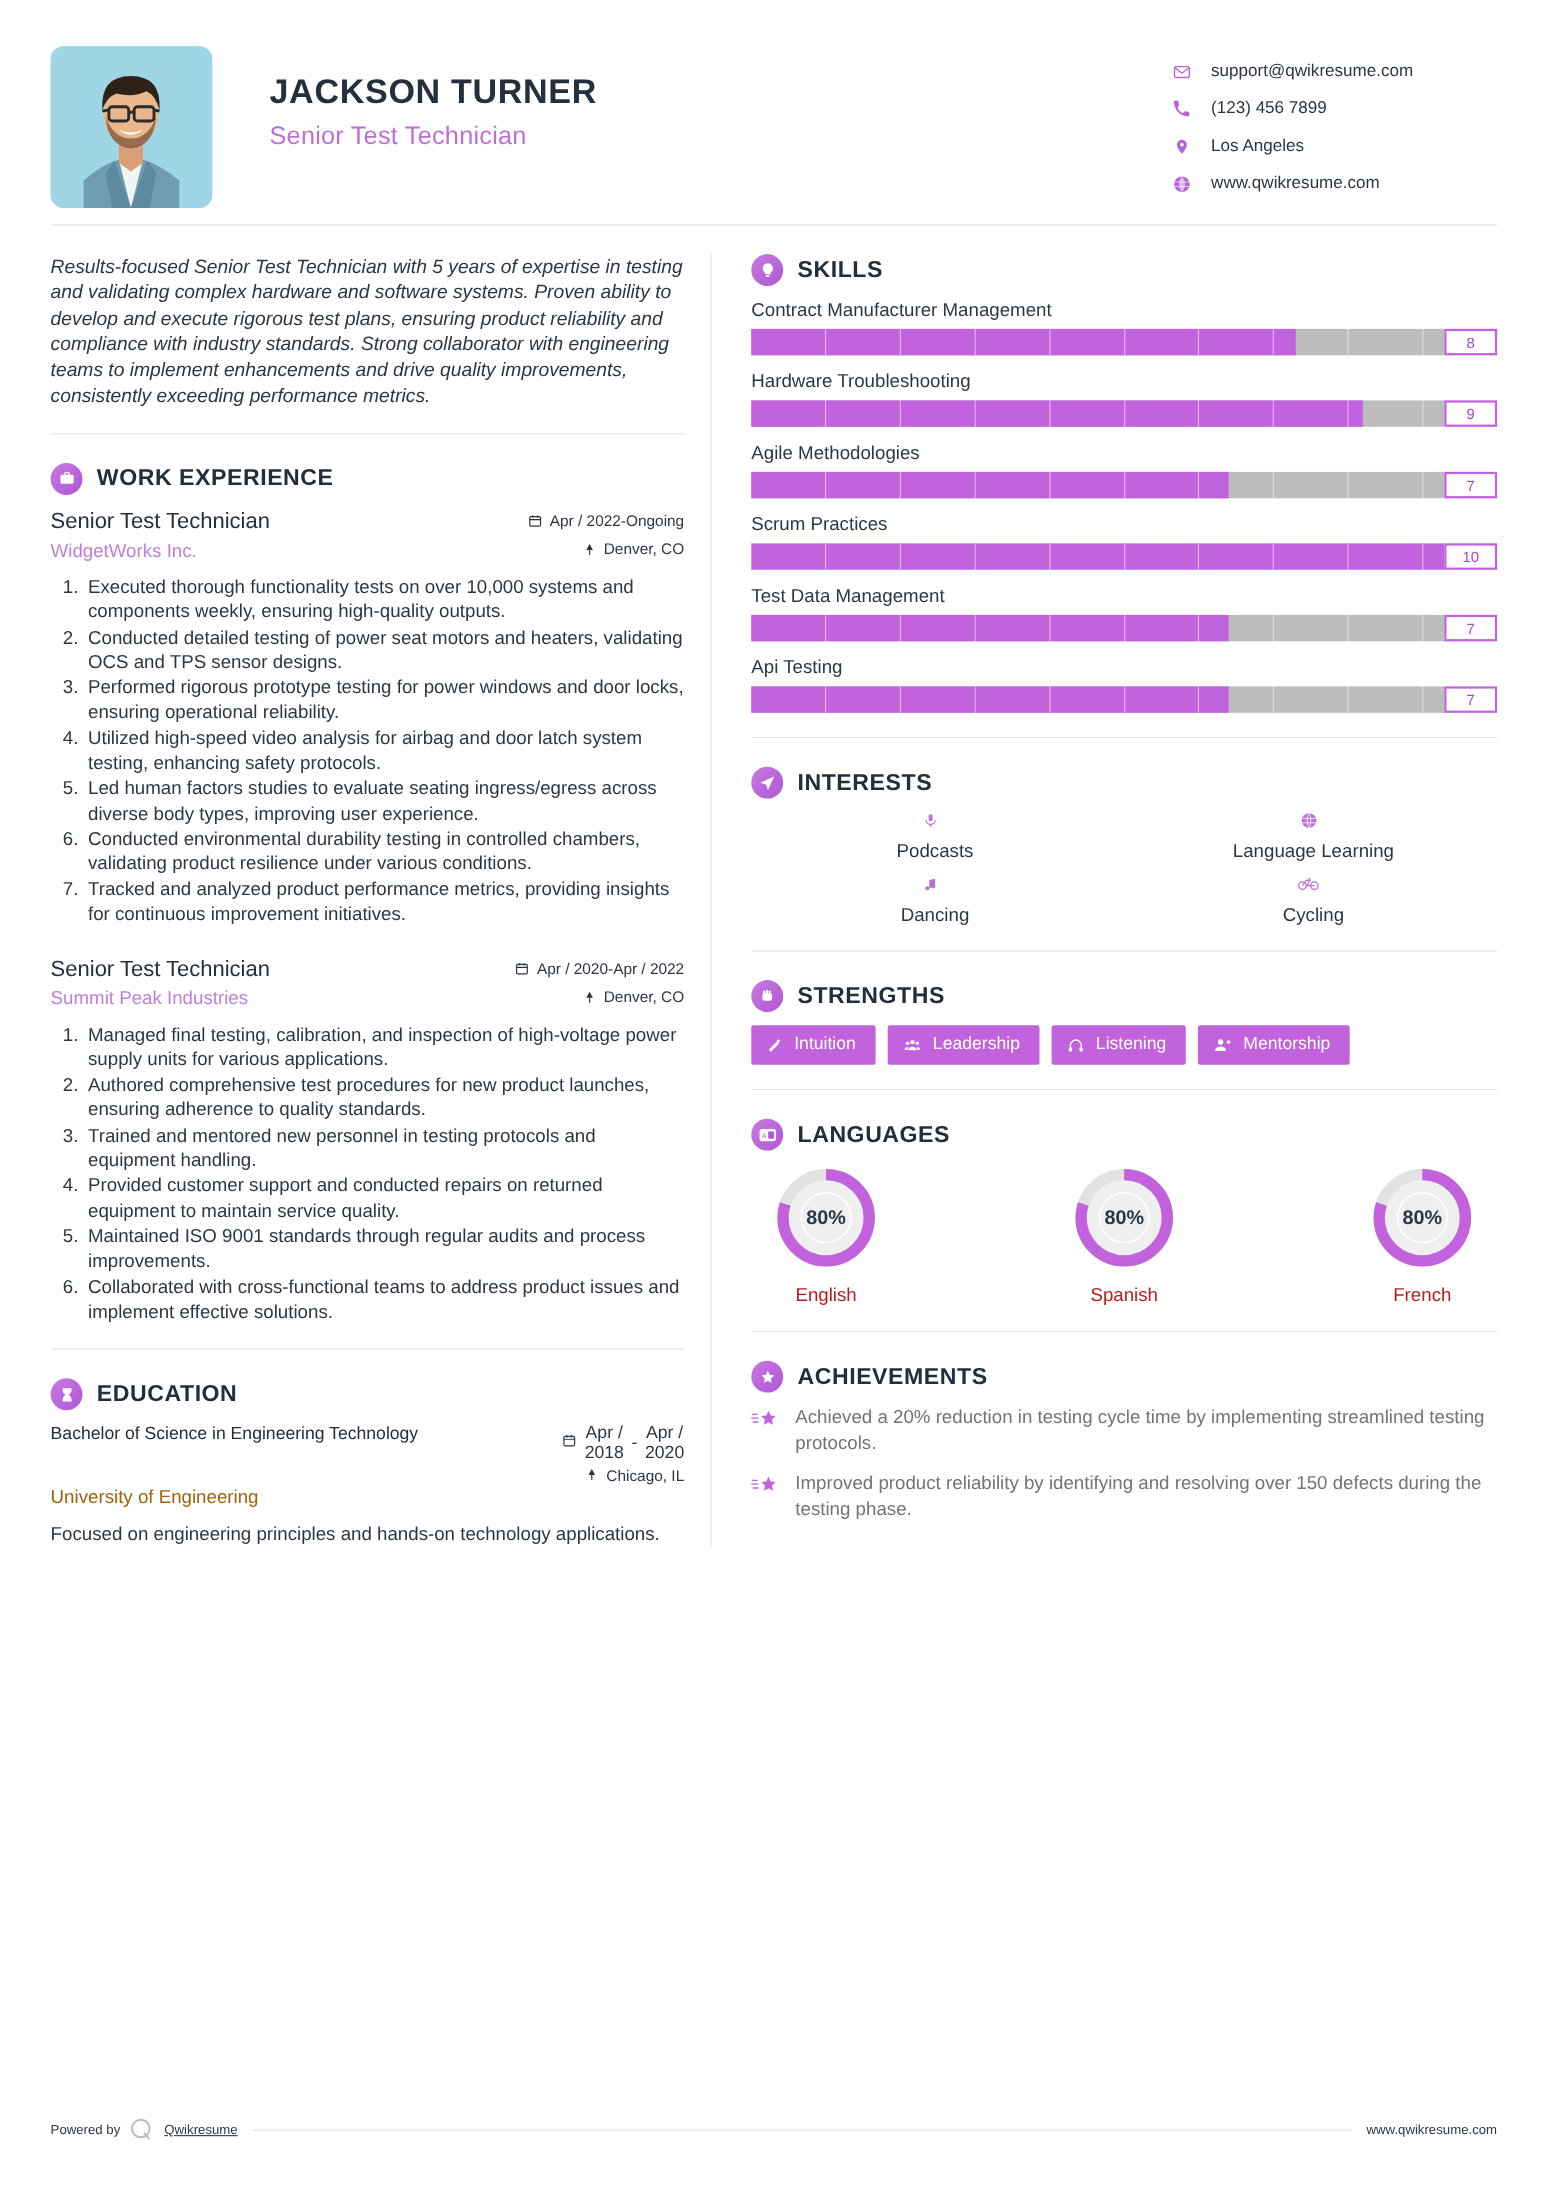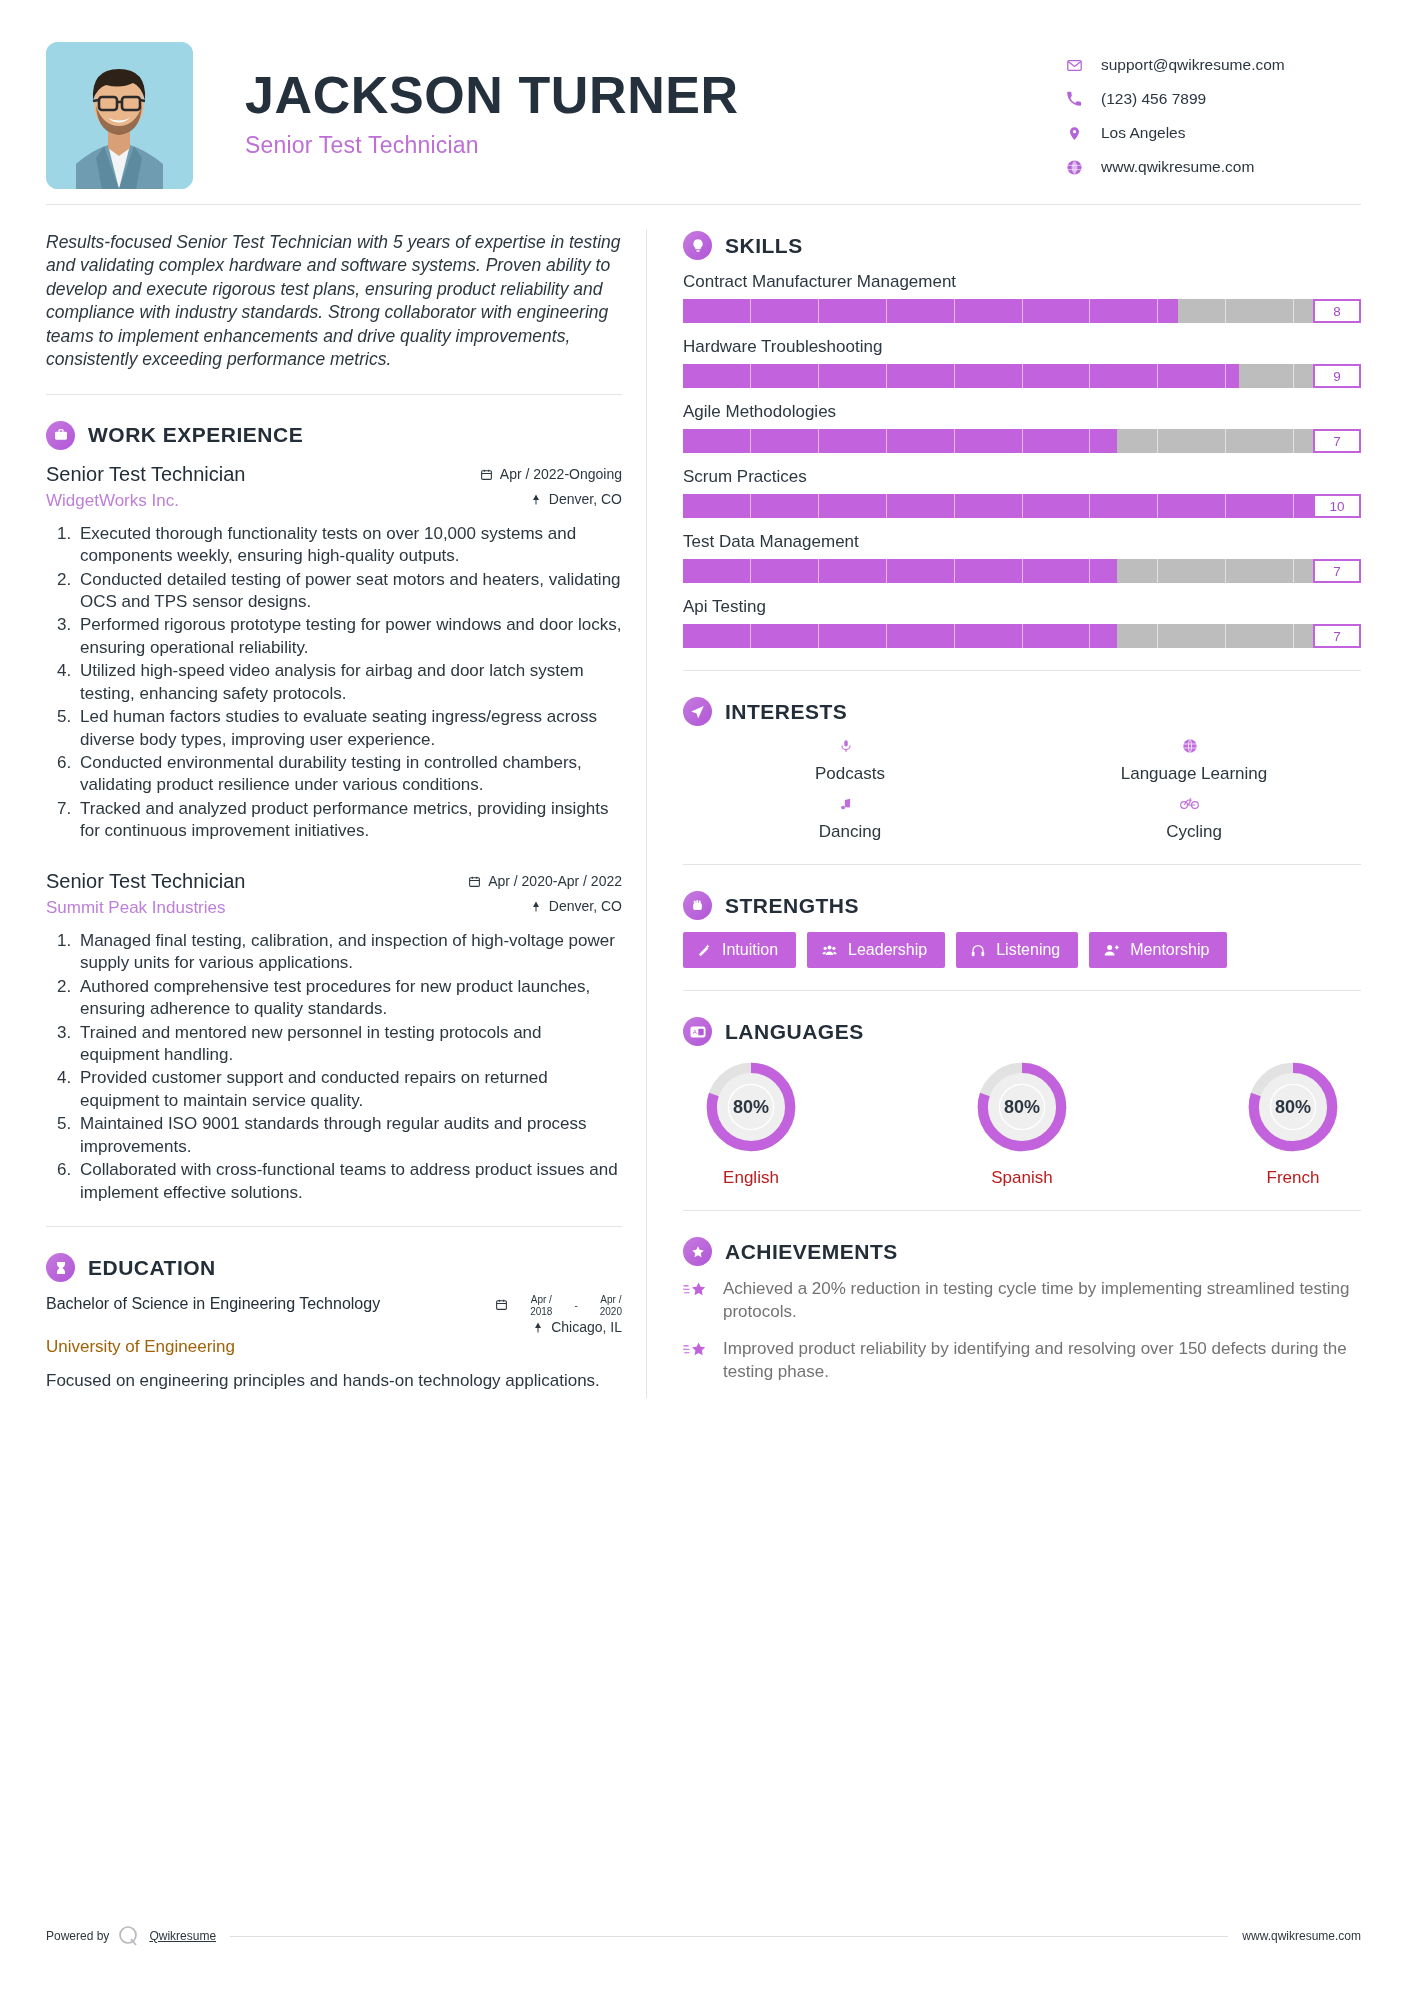--- a/index.html
+++ b/index.html
@@ -33,21 +33,21 @@
     background: #9ed6e6;
     position: relative;
   }
   .photo svg { display: block; width: 100%; height: 100%; }
   .name-block {
     margin-left: 52px;
     padding-top: 26px;
     flex: 1 1 auto;
   }
   .name {
-    font-size: 52px;
+    font-size: 31px;
     font-weight: 700;
     letter-spacing: 0.6px;
     color: #24303c;
     line-height: 1.05;
   }
   .job-title {
     font-size: 23px;
     color: #bd6fd6;
     margin-top: 9px;
     letter-spacing: .2px;
@@ -161,22 +161,22 @@
     line-height: 1.32;
     color: #2d3740;
   }
   .bullets li { margin-bottom: 1px; padding-left: 4px; }
 
   
   .edu-row { display: flex; justify-content: space-between; align-items: flex-start; }
   .edu-deg { font-size: 16px; color: #232e39; line-height: 1.3; max-width: 420px; }
   .edu-school { font-size: 17px; color: #a16207; margin-top: 18px; }
   .edu-dates {
-    display: flex; align-items: center; gap: 22px;
-    font-size: 10px; color: #2d3740; line-height: 1.15;
+    display: flex; align-items: center; gap: 7px;
+    font-size: 16px; color: #2d3740; line-height: 1.15;
   }
   .edu-date-stack { text-align: center; }
   .edu-desc { font-size: 17px; line-height: 1.34; color: #2d3740; margin-top: 13px; }
 
   
   .skill { margin-bottom: 14px; }
   .skill-name { font-size: 17px; color: #2d3740; margin-bottom: 7px; }
   .skill-bar {
     position: relative;
     height: 24px;

